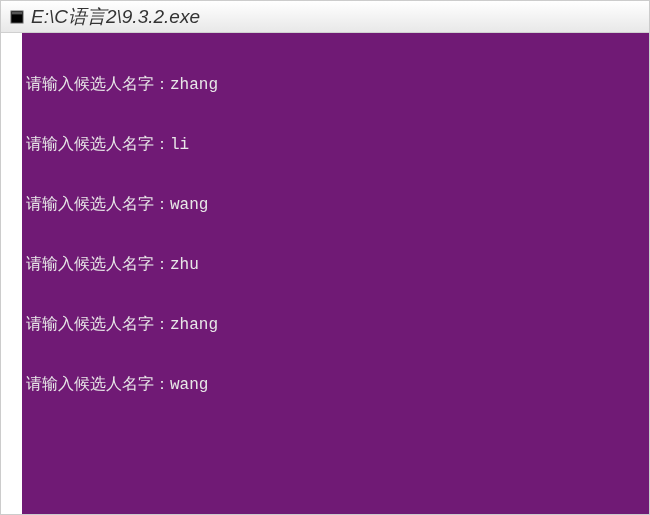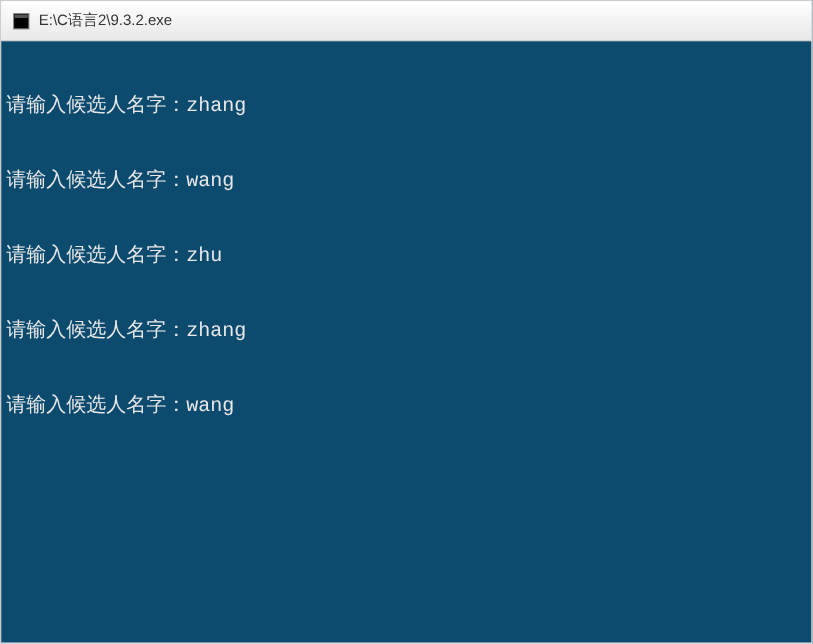--- a/index.html
+++ b/index.html
@@ -22,65 +22,68 @@
       display: flex;
       flex-direction: column;
     }
     .titlebar {
       height: 32px;
       background: linear-gradient(to bottom, #ffffff, #e8e8e8);
       border-bottom: 1px solid #d0d0d0;
       display: flex;
       align-items: center;
       padding: 0 8px;
-      font-size: 12px;
+      font-size: 19px;
       color: #333;
+      font-style: italic;
     }
     .titlebar-icon {
       width: 16px;
       height: 16px;
       margin-right: 6px;
       display: inline-flex;
       align-items: center;
       justify-content: center;
     }
     .titlebar-icon svg {
       width: 14px;
       height: 14px;
     }
     .console {
       flex: 1;
-      background: #0c4a6e;
+      background: #701a75;
       color: #e8e8e8;
       font-family: 'SimSun', 'NSimSun', 'Courier New', monospace;
       font-size: 16px;
       line-height: 1.25;
       padding: 2px 4px;
       overflow: hidden;
       white-space: pre;
+      margin-left: 21px;
     }
     .console-line {
       display: block;
     }
   </style>
 </head>
 <body>
 
 <div class="window">
   <div class="titlebar">
     <span class="titlebar-icon">
       <svg viewBox="0 0 16 16">
         <rect x="1" y="1" width="14" height="14" fill="#000" stroke="#888" stroke-width="1"></rect>
         <rect x="2" y="2" width="12" height="3" fill="#555"></rect>
       </svg>
     </span>
     <span>E:\C语言2\9.3.2.exe</span>
   </div>
   <div class="console">
     <span class="console-line"><span>请输入候选人名字：</span><span>zhang</span></span>
+    <span class="console-line"><span>请输入候选人名字：</span><span>li</span></span>
     <span class="console-line"><span>请输入候选人名字：</span><span>wang</span></span>
     <span class="console-line"><span>请输入候选人名字：</span><span>zhu</span></span>
     <span class="console-line"><span>请输入候选人名字：</span><span>zhang</span></span>
     <span class="console-line"><span>请输入候选人名字：</span><span>wang</span></span>
     
     
     
     
     
     

